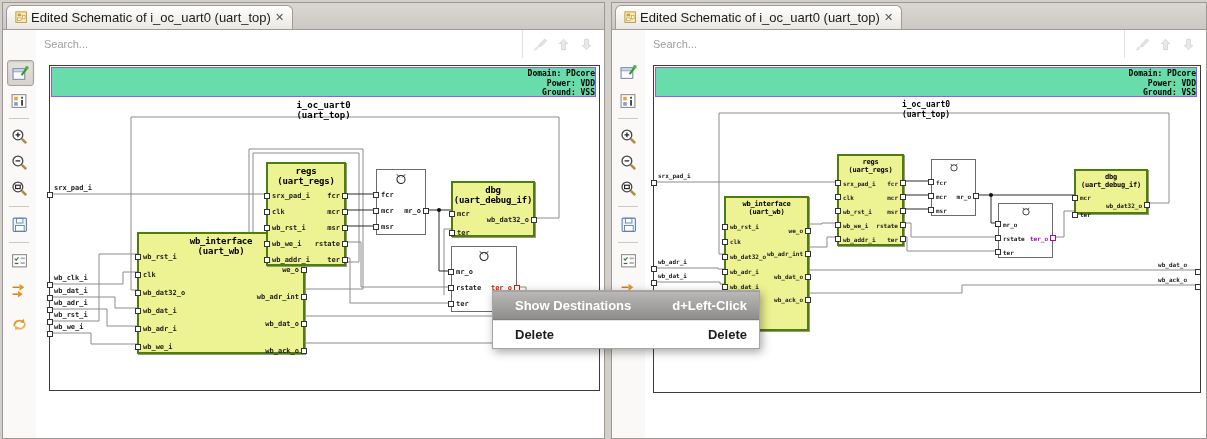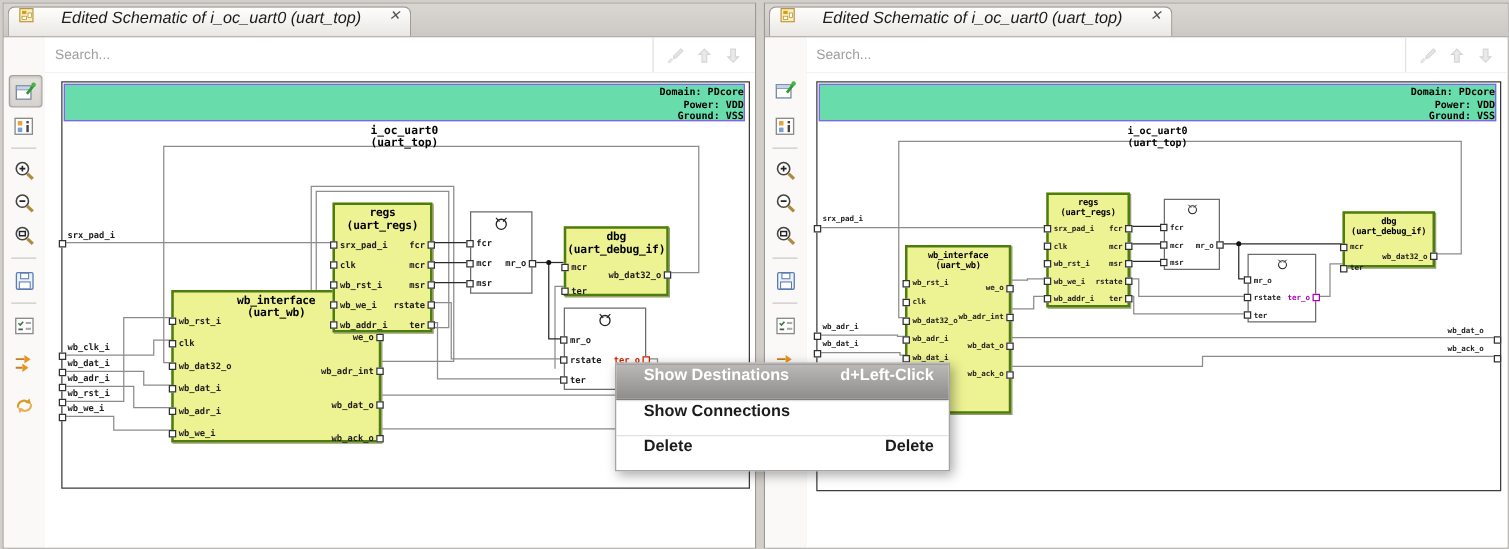--- a/index.html
+++ b/index.html
@@ -3,22 +3,22 @@
 <meta charset="utf-8">
 <style>
   html,body{margin:0;padding:0;background:#d2cec9;font-family:"Liberation Sans",sans-serif;}
   .app{position:relative;width:1207px;height:439px;overflow:hidden;}
   .panel{position:absolute;background:#fff;border:1px solid #9c9895;}
   .p-left{left:2px;top:2px;width:601px;height:435px;}
   .p-right{left:611px;top:2px;width:594px;height:435px;}
 
   
   .tabbar{position:absolute;left:0;top:0;right:0;height:26px;background:linear-gradient(#dad6d2,#ccc8c4);border-bottom:1px solid #9f9b97;}
-  .tab{position:absolute;left:3px;top:2px;height:23px;display:flex;align-items:flex-start;gap:20px;padding:0 8px;
-       background:linear-gradient(#fefefd,#eae7e3);border:1px solid #9f9b97;border-bottom:none;border-radius:6px 6px 0 0;font-style:italic;}
+  .tab{position:absolute;left:3px;top:2px;height:23px;display:flex;align-items:center;gap:2px;padding:0 8px;
+       background:linear-gradient(#fefefd,#eae7e3);border:1px solid #9f9b97;border-bottom:none;border-radius:6px 6px 0 0;}
   .tab-label{font-size:13px;color:#1b1b1b;white-space:nowrap;}
   .tab-close{font-size:11px;color:#555;margin-left:2px;cursor:default;}
 
   
   .tcol{position:absolute;left:0;top:27px;bottom:0;width:33px;background:#faf9f8;border-right:1px solid #d8d5d1;}
   .tbtn{position:absolute;left:4px;width:25px;height:24px;display:flex;align-items:center;justify-content:center;border-radius:3px;}
   .tbtn.pressed{border:1px solid #a5a19d;background:linear-gradient(#e6e3df,#d6d2cd);box-shadow:inset 0 1px 2px rgba(0,0,0,.15);}
   .tsep{position:absolute;left:6px;width:20px;height:1px;background:#ccc9c5;}
   .ic{width:17px;height:17px;display:block;}
 
@@ -72,21 +72,21 @@
   .p-right .epinsL .epin:nth-child(1){left:39px;top:169px;}
   .p-right .epinsL .epin:nth-child(2){left:39px;top:255px;}
   .p-right .epinsL .epin:nth-child(3){left:39px;top:269px;}
   .p-right .epinsR .epin:nth-child(1){left:582px;top:258px;}
   .p-right .epinsR .epin:nth-child(2){left:582px;top:273px;}
   .epin.r .stub{left:1px;}
 
   
   .cmenu{position:absolute;left:492px;top:290px;width:266px;background:#fff;border:1px solid #a7a5a2;
          box-shadow:2px 3px 9px rgba(0,0,0,.35);z-index:50;}
-  .mi{height:27px;display:flex;justify-content:space-between;padding:0 12px 0 22px;
+  .mi{height:27px;display:flex;align-items:center;justify-content:space-between;padding:0 12px 0 22px;
       font-size:13px;font-weight:600;color:#1c1c1c;border-top:1px solid #e3e1de;}
   .mi:first-child{border-top:none;}
   .mi.hl{background:linear-gradient(#b9b8b6,#8e8d8b);color:#fff;border-top:1px solid #a3a2a0;border-bottom:1px solid #7e7d7b;}
   .ms{font-weight:600;}
 </style>
 </head>
 <body>
 
 <svg width="0" height="0" style="position:absolute" aria-hidden="true">
   <defs>
@@ -827,23 +827,19 @@
       </div>
   </div>
 
   <div class="cmenu">
     <div>
         <div class="mi hl">
         <span class="ml">Show Destinations</span>
         <span class="ms">d+Left-Click</span>
       </div>
         <div class="mi">
-        <span class="ml">Show Connections</span>
-        <span class="ms"></span>
-      </div>
-        <div class="mi">
         <span class="ml">Delete</span>
         <span class="ms">Delete</span>
       </div>
       </div>
   </div>
 
 </div>
 
 </body></html>

